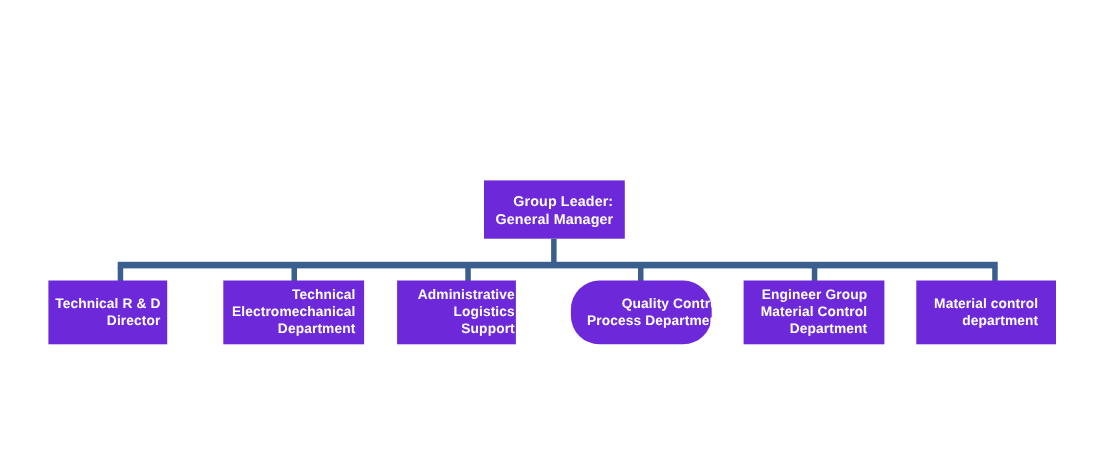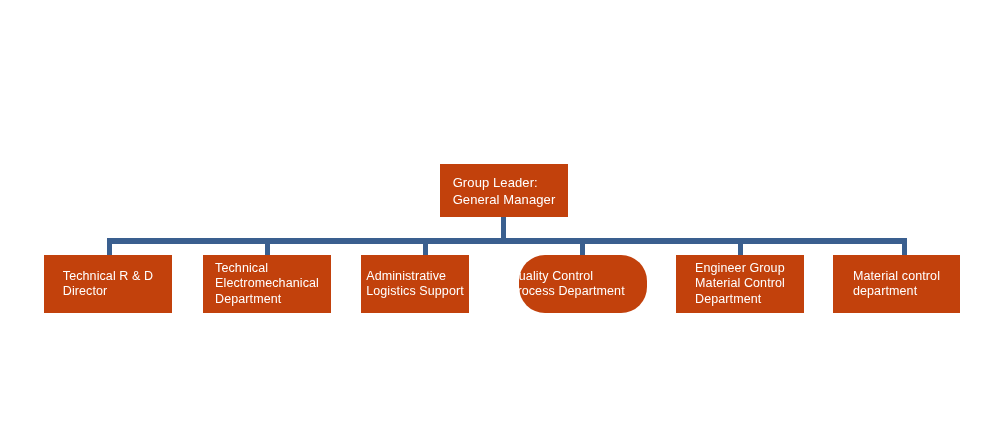--- a/index.html
+++ b/index.html
@@ -11,45 +11,46 @@
     position: relative;
     width: 1000px;
     height: 432px;
     background: #ffffff;
     overflow: hidden;
     font-family: "Liberation Sans", sans-serif;
   }
   .node-box {
     position: absolute;
     box-sizing: border-box;
-    background: #c2410c;
+    background: #6d28d9;
     color: #ffffff;
     display: flex;
     align-items: center;
     justify-content: center;
-    text-align: left;
+    text-align: right;
     font-size: 12.5px;
     line-height: 15.5px;
     letter-spacing: 0.1px;
     white-space: pre-line;
     padding: 0 1px;
+    font-weight: bold;
   }
   .node-root {
     left: 440px;
     top: 164px;
     width: 128px;
     height: 53px;
     font-size: 13px;
     line-height: 17px;
   }
   .leaf-row .node-box {
     top: 255px;
     height: 58px;
   }
-  .leaf-0 { left: 44px;  width: 128px; }
+  .leaf-0 { left: 44px;  width: 108px; }
   .leaf-1 { left: 203px; width: 128px; }
   .leaf-2 { left: 361px; width: 108px; }
   .leaf-3 { left: 519px; width: 128px; border-radius: 26px; }
   .leaf-4 { left: 676px; width: 128px; }
   .leaf-5 { left: 833px; width: 127px; }
 
   
   .node-box.overflow-line {
     overflow: visible;
   }

